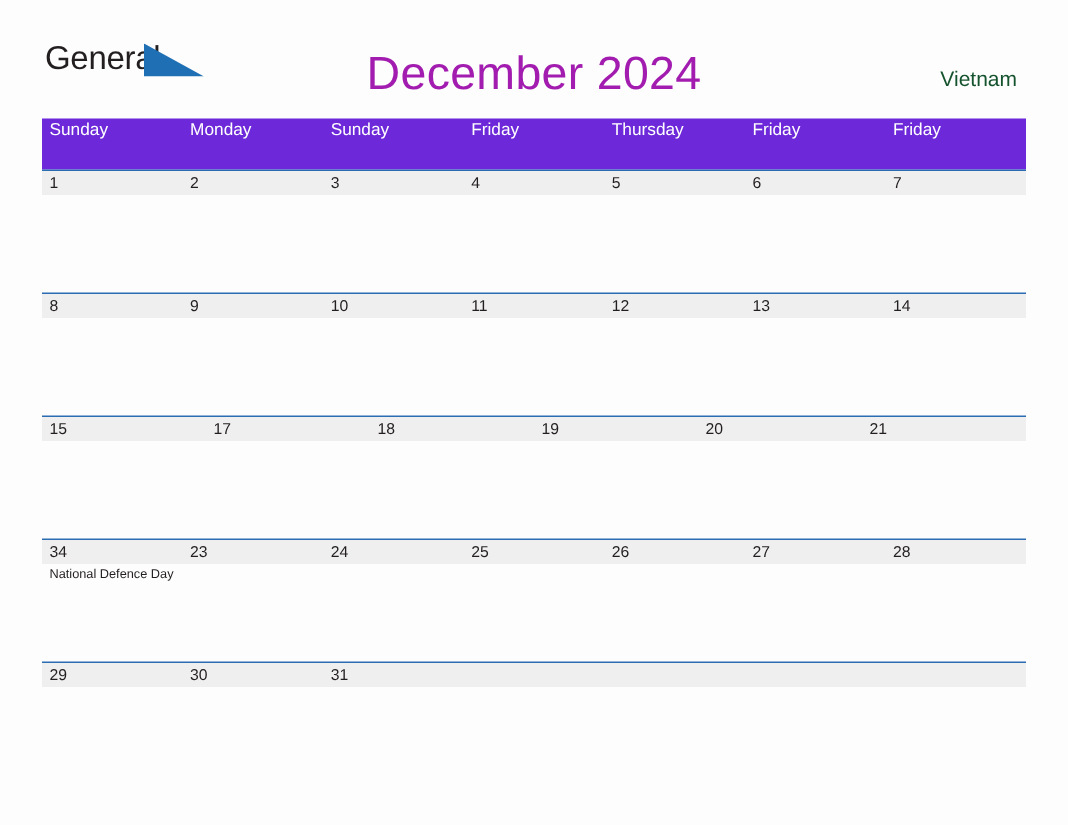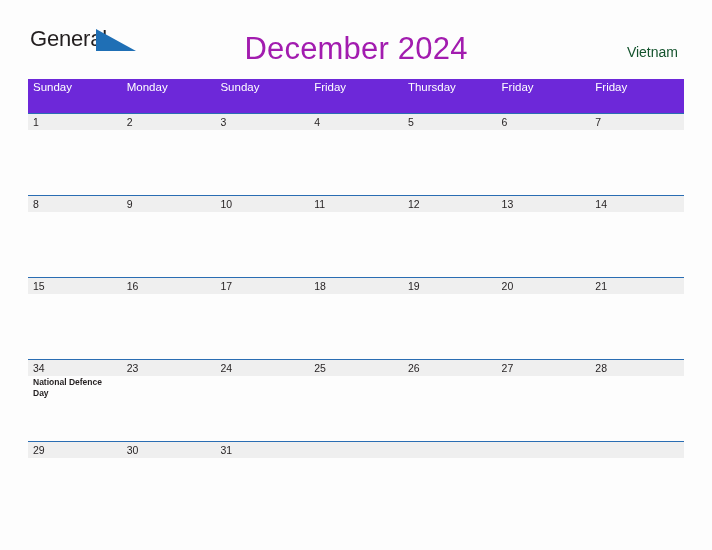--- a/index.html
+++ b/index.html
@@ -144,21 +144,20 @@
     font-size: 10.5px;
     color: #231f20;
     line-height: 16px;
     display: block;
     height: 16px;
   }
   .day-number.empty { visibility: hidden; }
 
   .day-events {
     margin-top: 1px;
-    font-weight: bold;
   }
   .event {
     font-size: 8.5px;
     color: #231f20;
     line-height: 11px;
     word-wrap: break-word;
   }
 </style>
 </head>
 <body>
@@ -269,23 +268,20 @@
           <div class="band-cell"></div>
           <div class="band-cell"></div>
           <div class="band-cell"></div>
           <div class="band-cell"></div>
         </div>
         <div class="day-cells">
           <div class="day-cell">
             <span class="day-number">15</span>
           </div>
           <div class="day-cell">
-            <span class="day-number">16</span>
-          </div>
-          <div class="day-cell">
             <span class="day-number">17</span>
           </div>
           <div class="day-cell">
             <span class="day-number">18</span>
           </div>
           <div class="day-cell">
             <span class="day-number">19</span>
           </div>
           <div class="day-cell">
             <span class="day-number">20</span>

